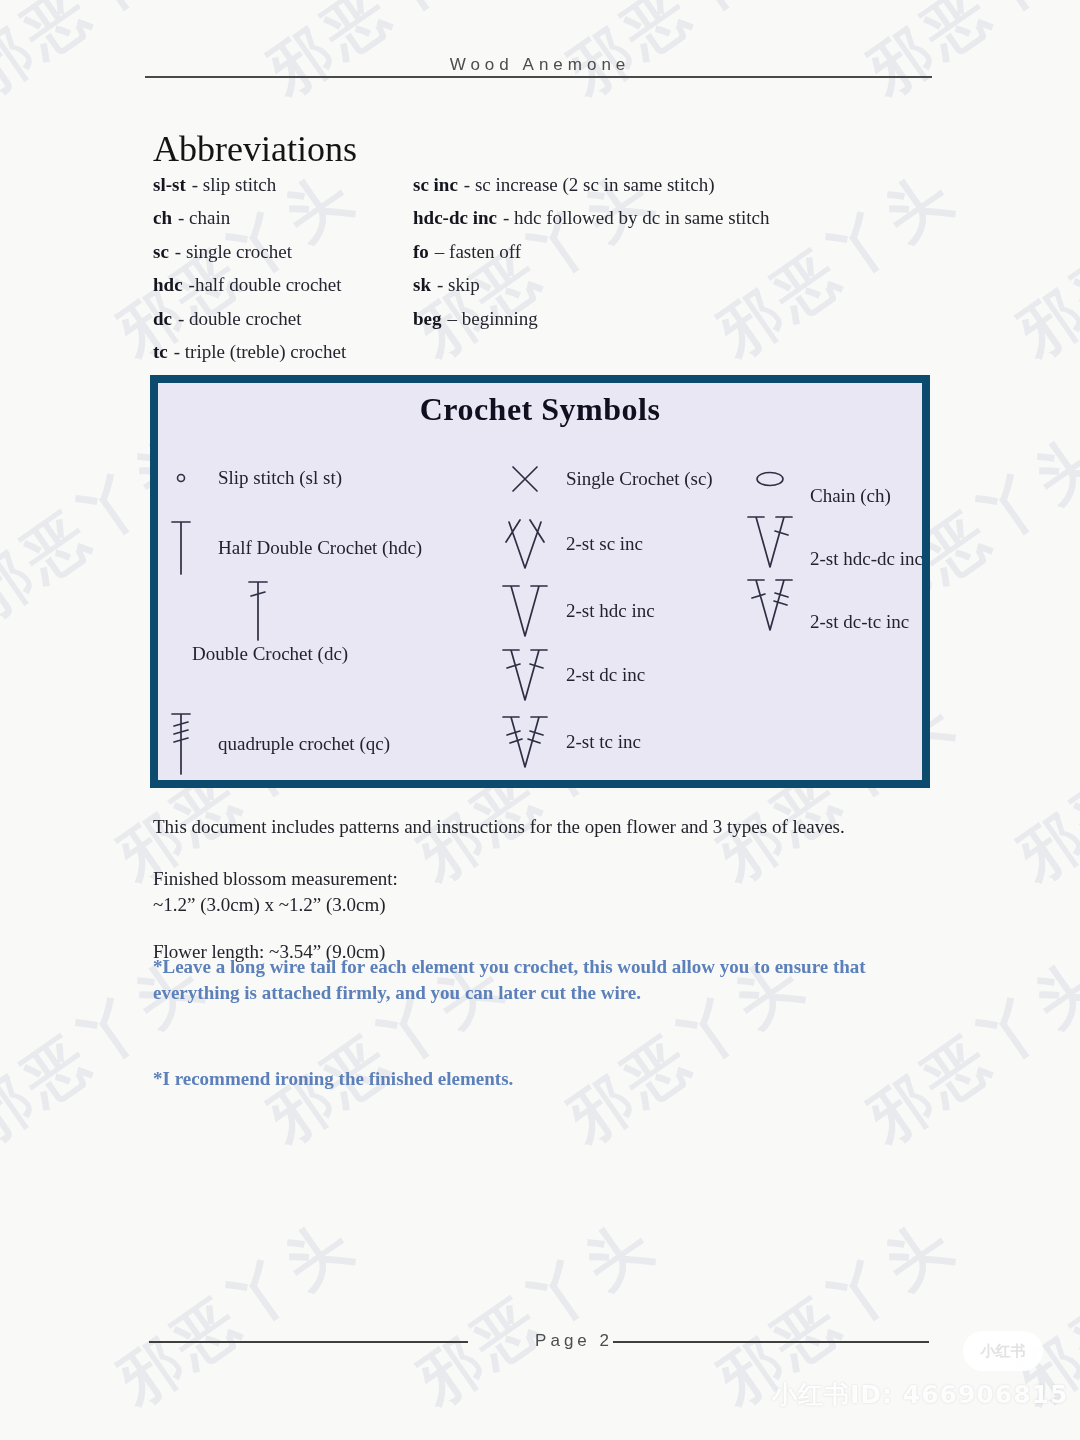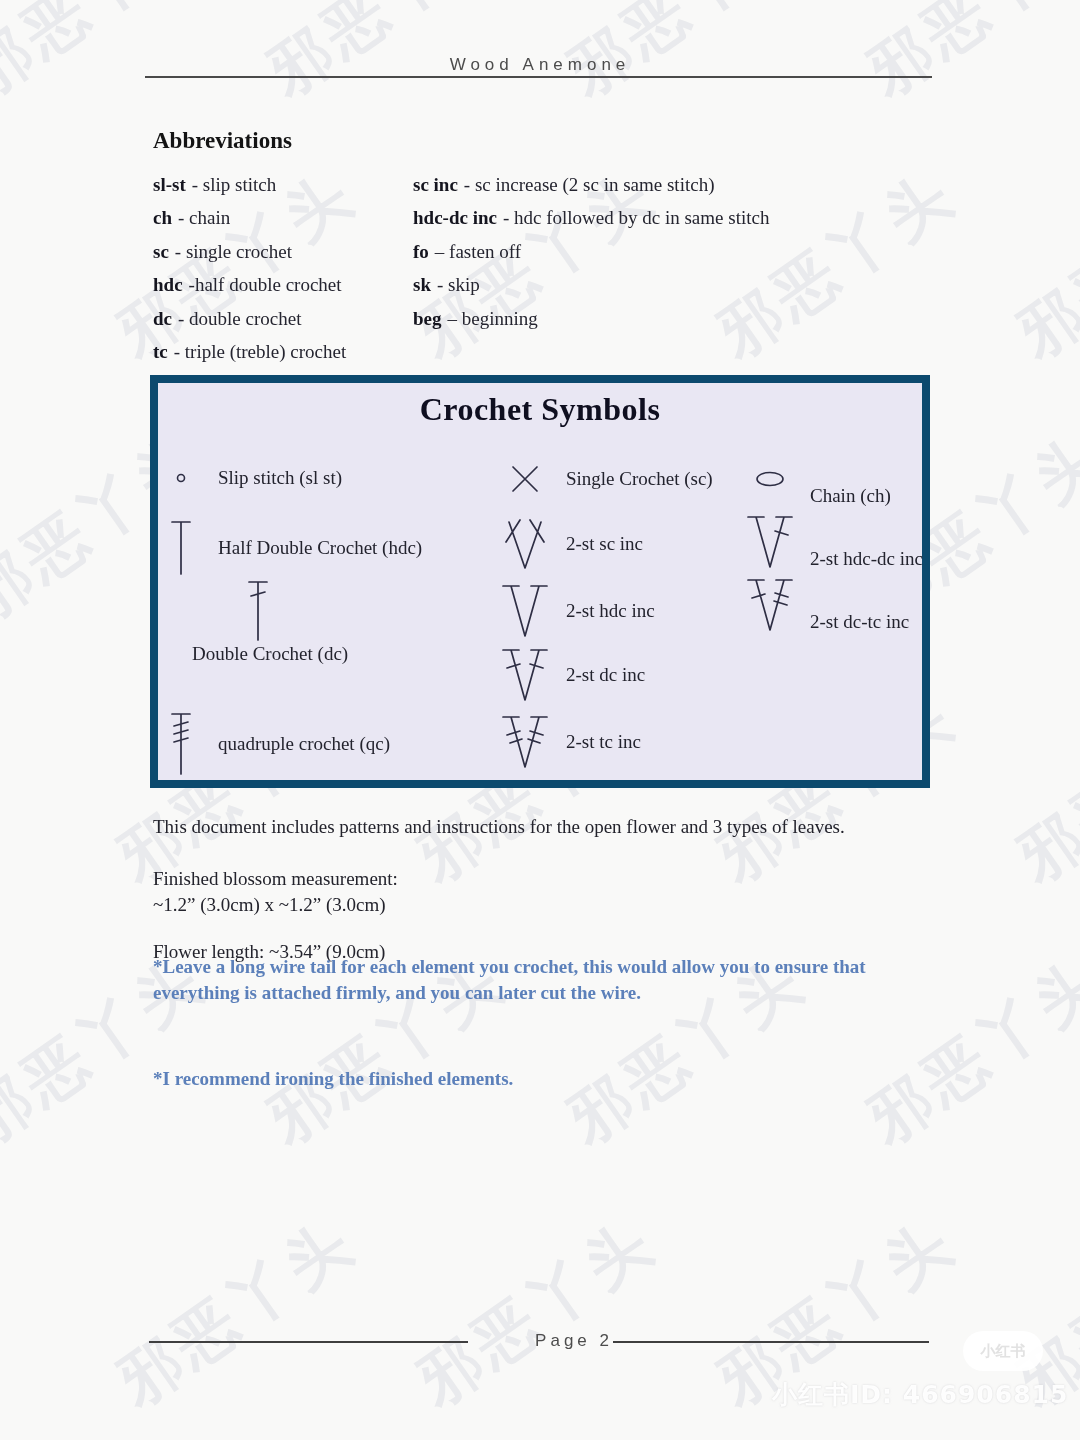--- a/index.html
+++ b/index.html
@@ -20,21 +20,21 @@
 
   
   .header-title{
     position:absolute;top:55px;left:0;width:100%;text-align:center;
     font-family:"Liberation Sans",sans-serif;font-size:17px;letter-spacing:5px;
     color:#4c4c4c;
   }
   .header-line{position:absolute;top:76px;left:145px;width:787px;border-top:2px solid #4a4a4a;}
 
   
-  .abbr-heading{position:absolute;top:128px;left:153px;font-size:23px;font-weight:bold;color:#141414;}
+  .abbr-heading{position:absolute;top:128px;left:153px;font-size:36px;font-weight:normal;color:#141414;}
   .abbr-col{position:absolute;top:168px;font-size:19px;color:#252530;}
   .abbr-col.left{left:153px;}
   .abbr-col.right{left:413px;}
   .abbr-row{height:33.5px;display:flex;align-items:center;gap:6px;white-space:nowrap;}
   .abbr-row b{color:#15151f;}
 
   
   .symbols-box{
     position:absolute;top:375px;left:150px;width:780px;height:413px;
     background:#e9e7f3;border:8px solid #0c4a6e;box-sizing:border-box;

